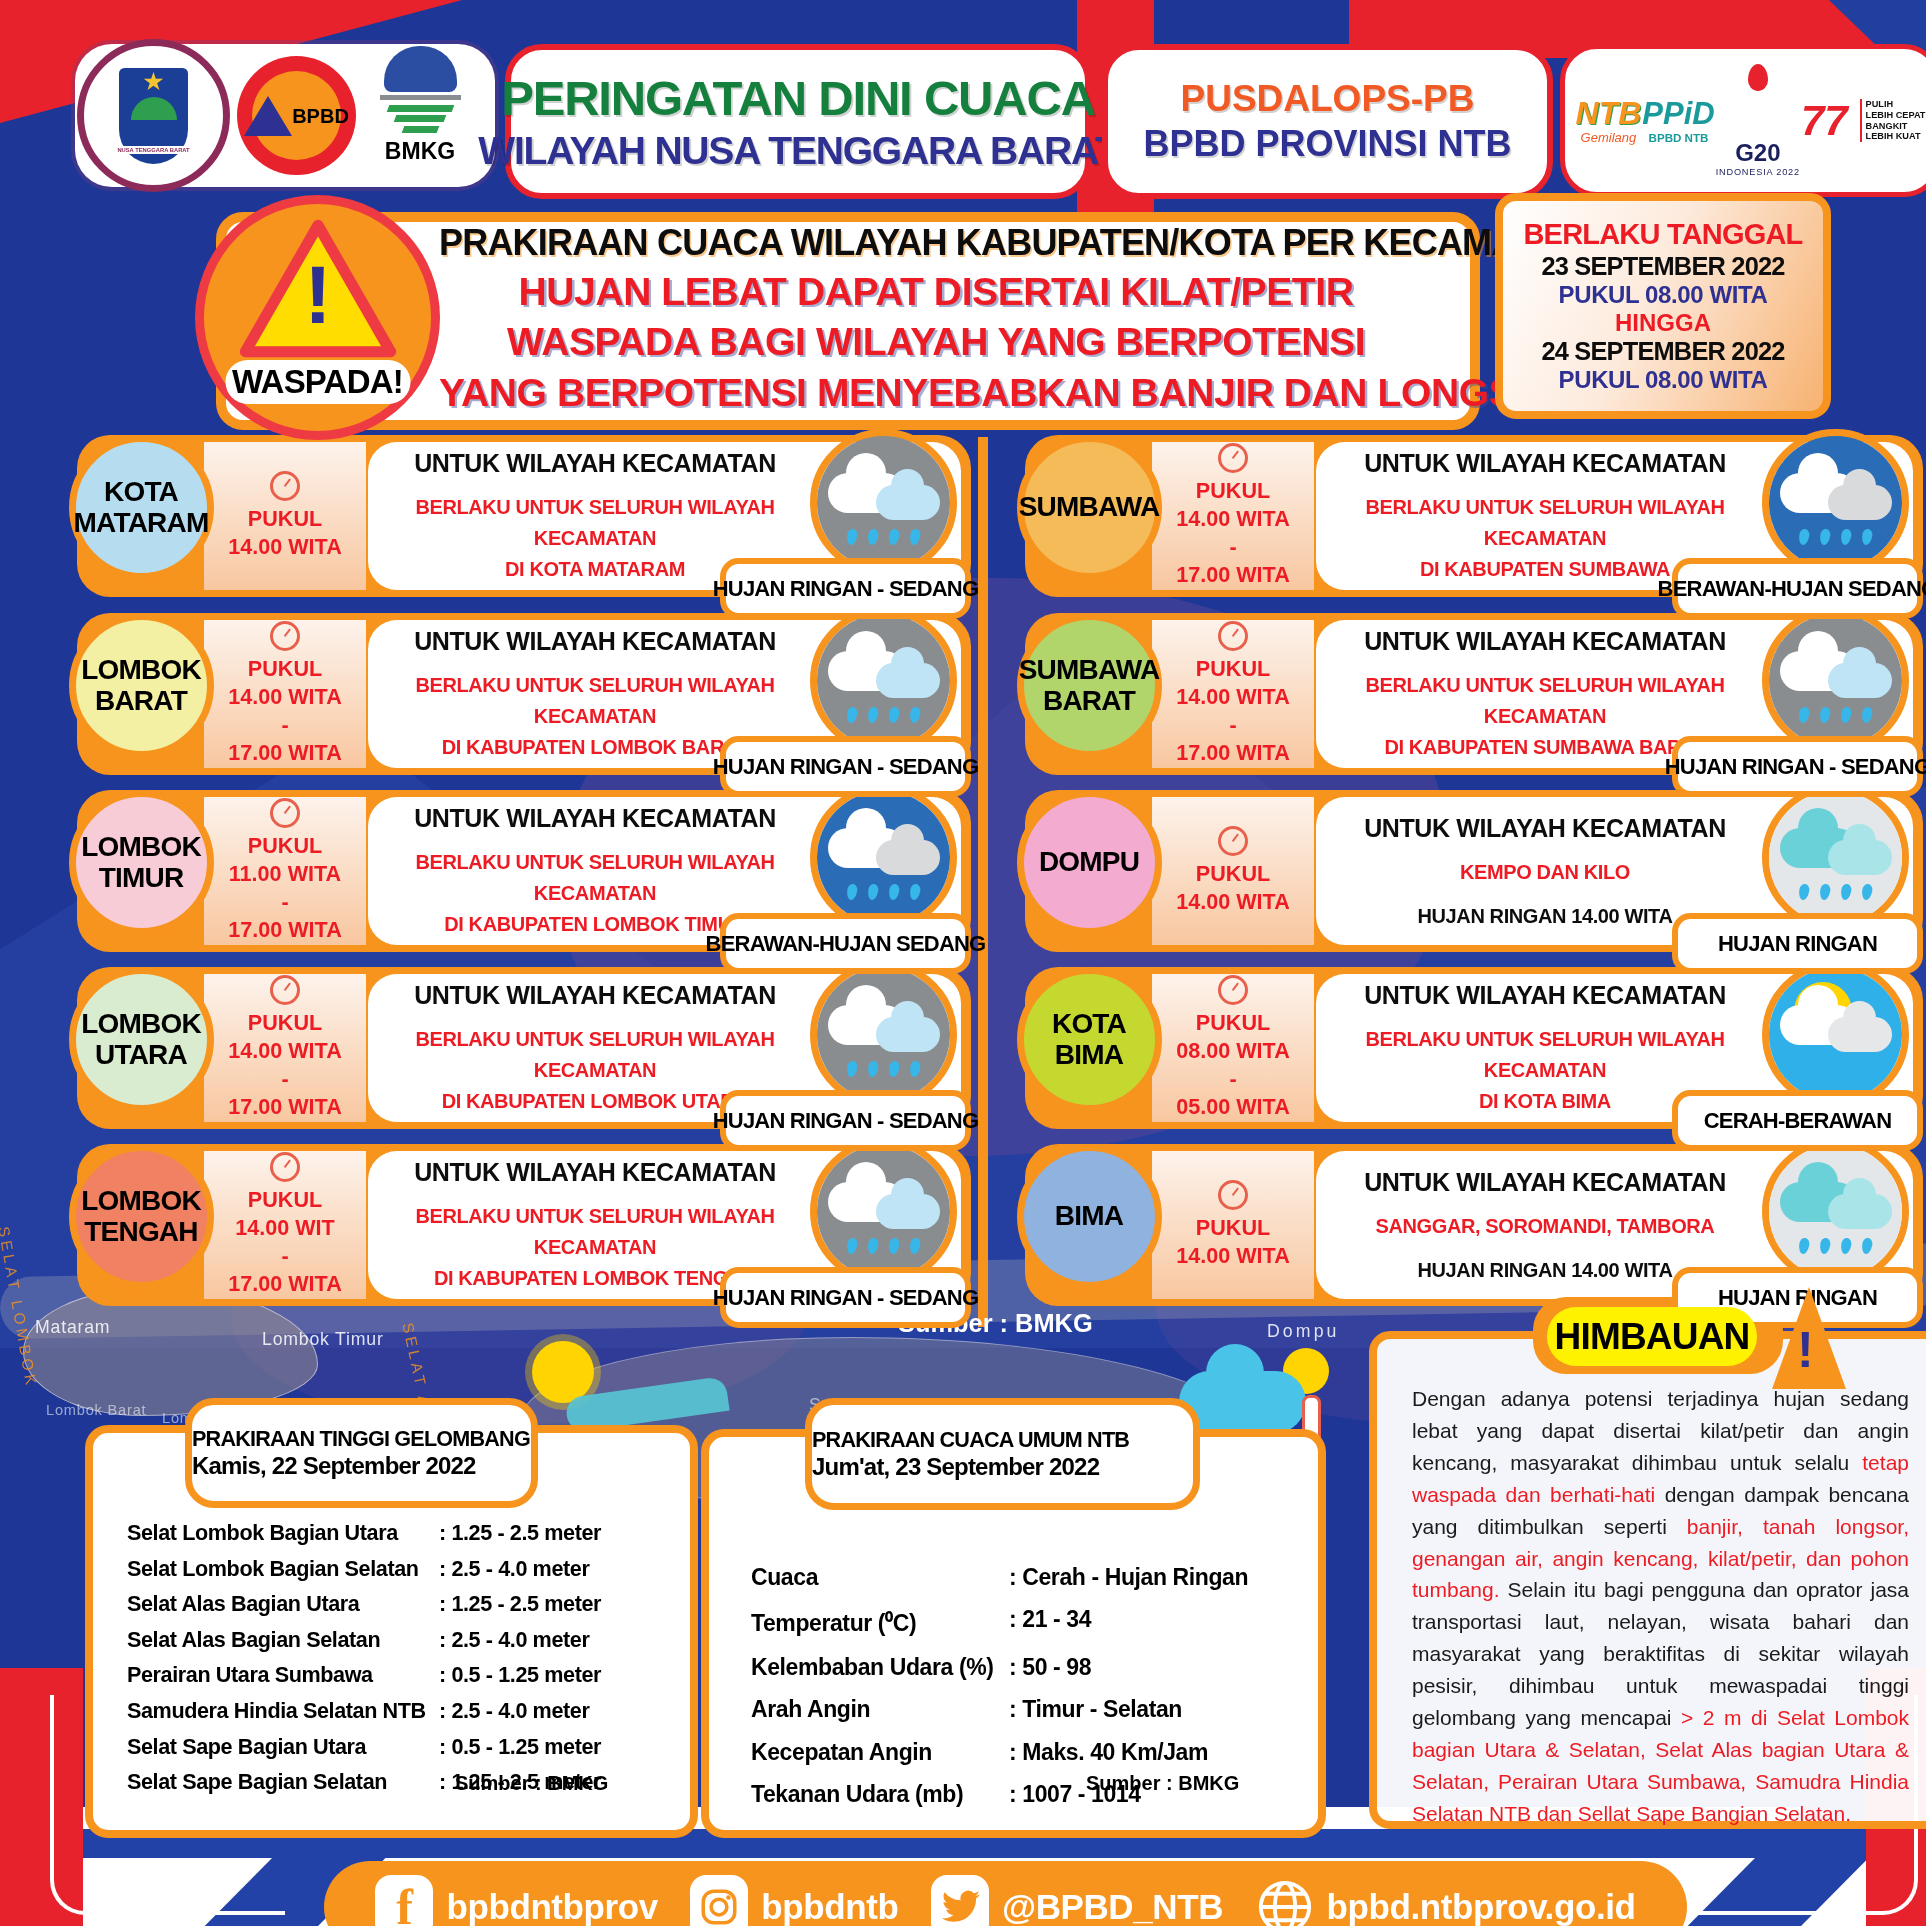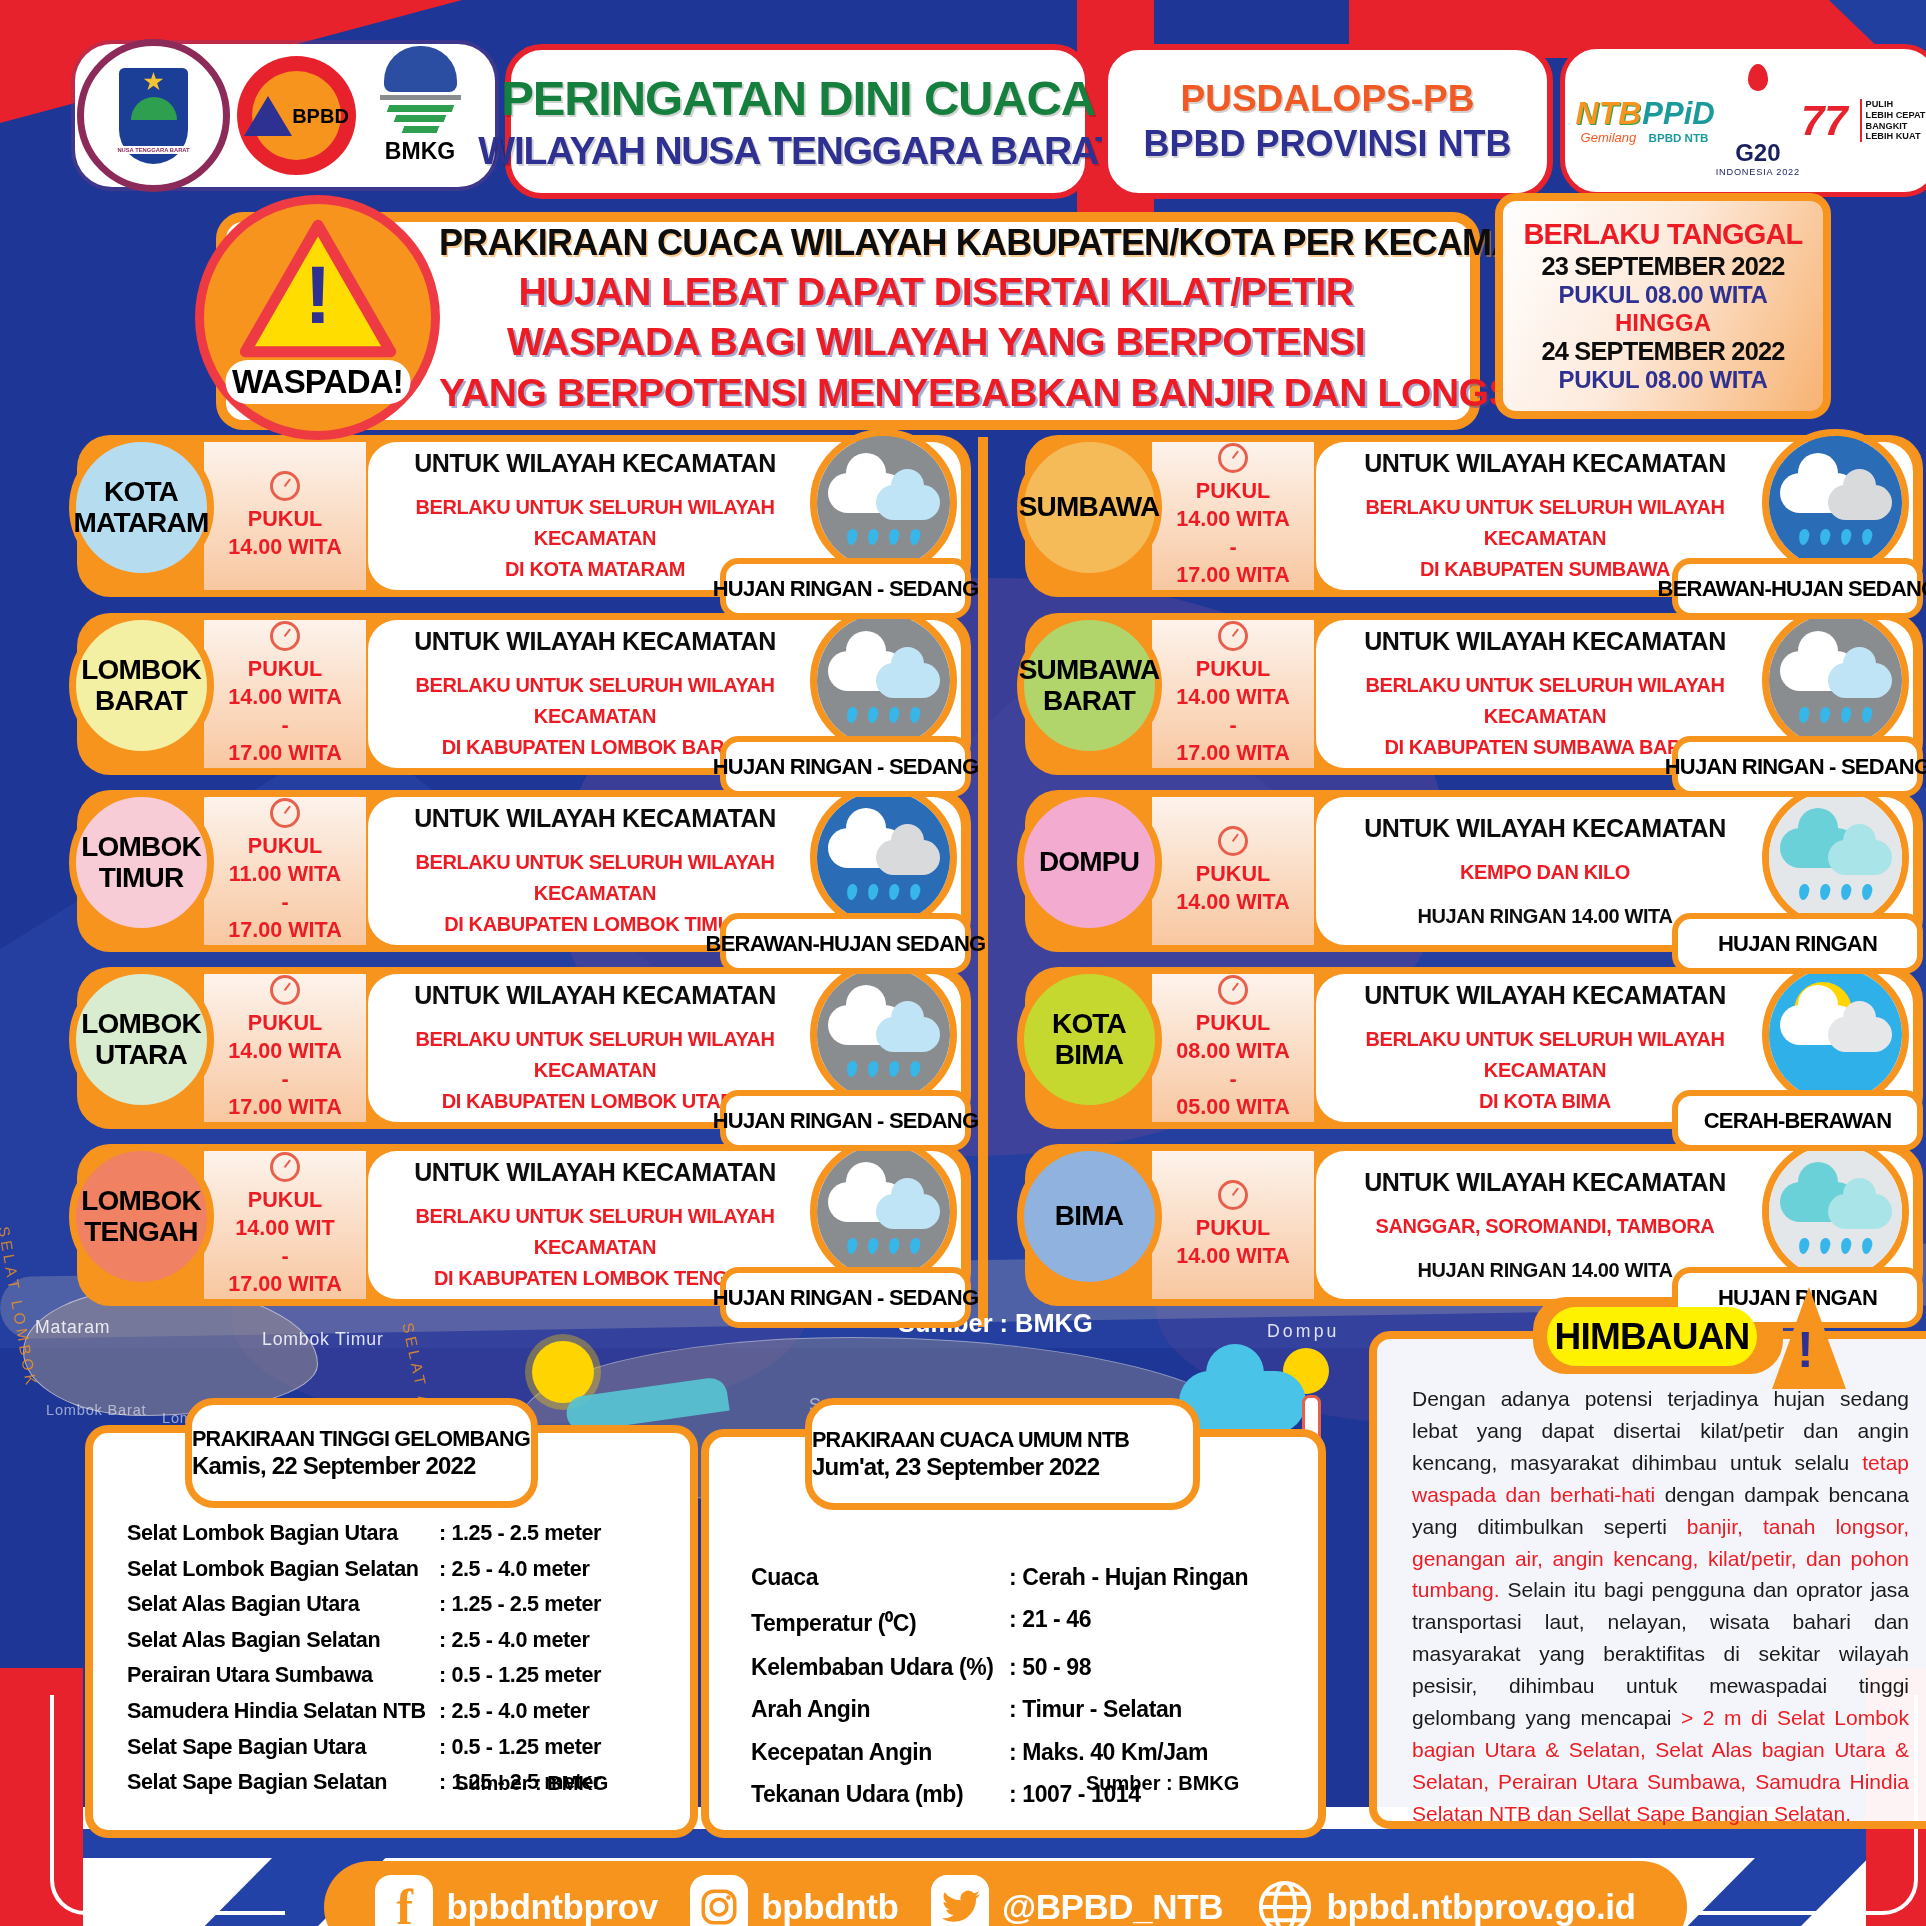--- a/index.html
+++ b/index.html
@@ -673,21 +673,21 @@
     <div class="pt1">PRAKIRAAN CUACA UMUM NTB</div>
     <div class="pt2">Jum'at, 23 September 2022</div>
   </div>
   <div id="gen-rows">
     <div class="trow">
         <span class="tl">Cuaca</span>
         <span class="tv">: Cerah - Hujan Ringan</span>
       </div>
     <div class="trow">
         <span class="tl">Temperatur (⁰C)</span>
-        <span class="tv">: 21 - 46</span>
+        <span class="tv">: 21 - 34</span>
       </div>
     <div class="trow">
         <span class="tl">Kelembaban Udara (%)</span>
         <span class="tv">: 50 - 98</span>
       </div>
     <div class="trow">
         <span class="tl">Arah Angin</span>
         <span class="tv">: Timur - Selatan</span>
       </div>
     <div class="trow">

